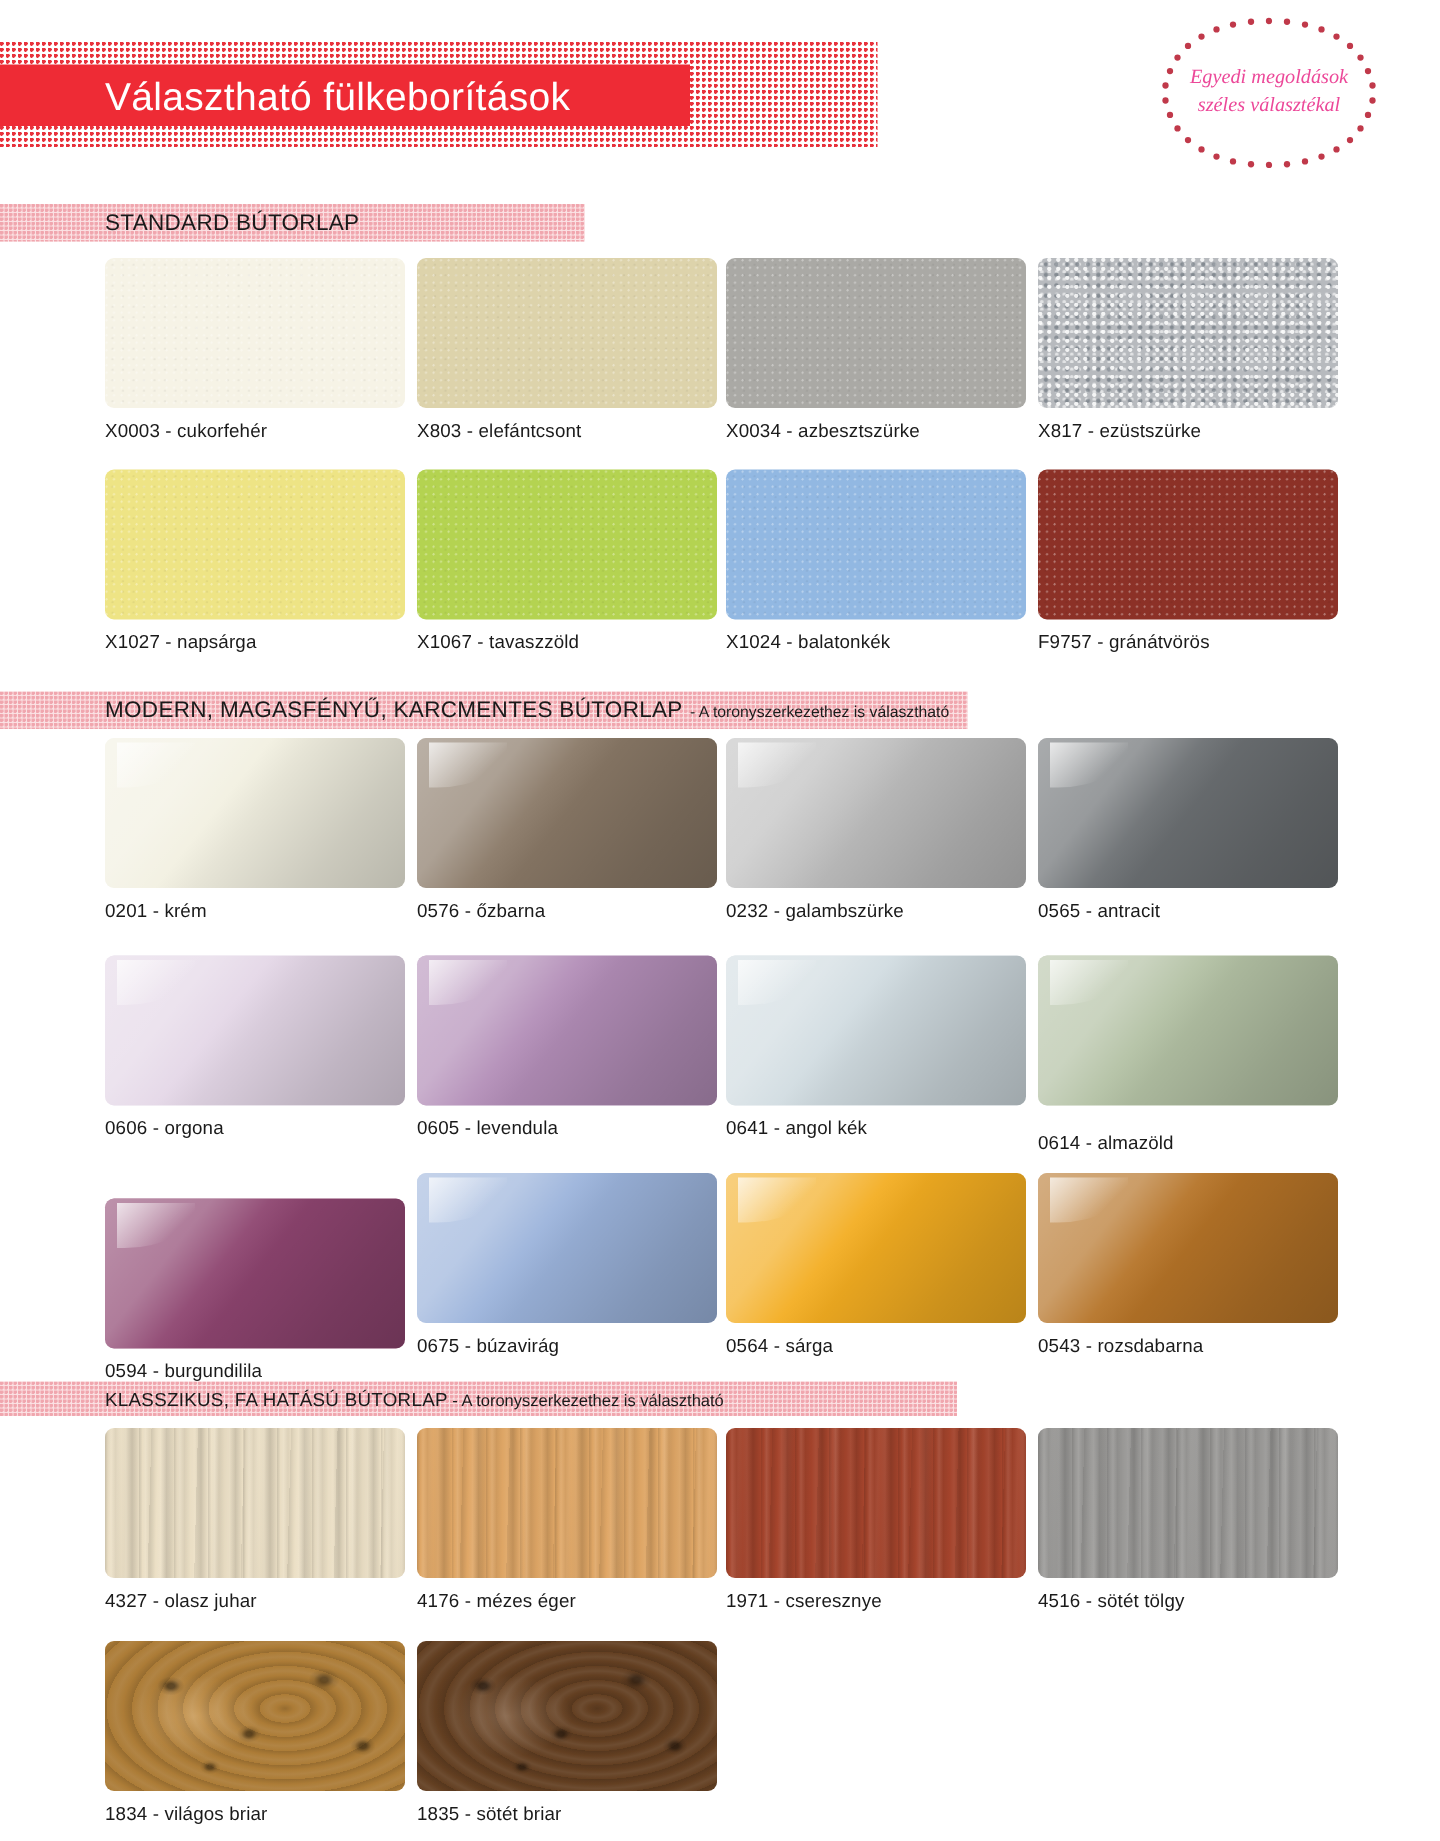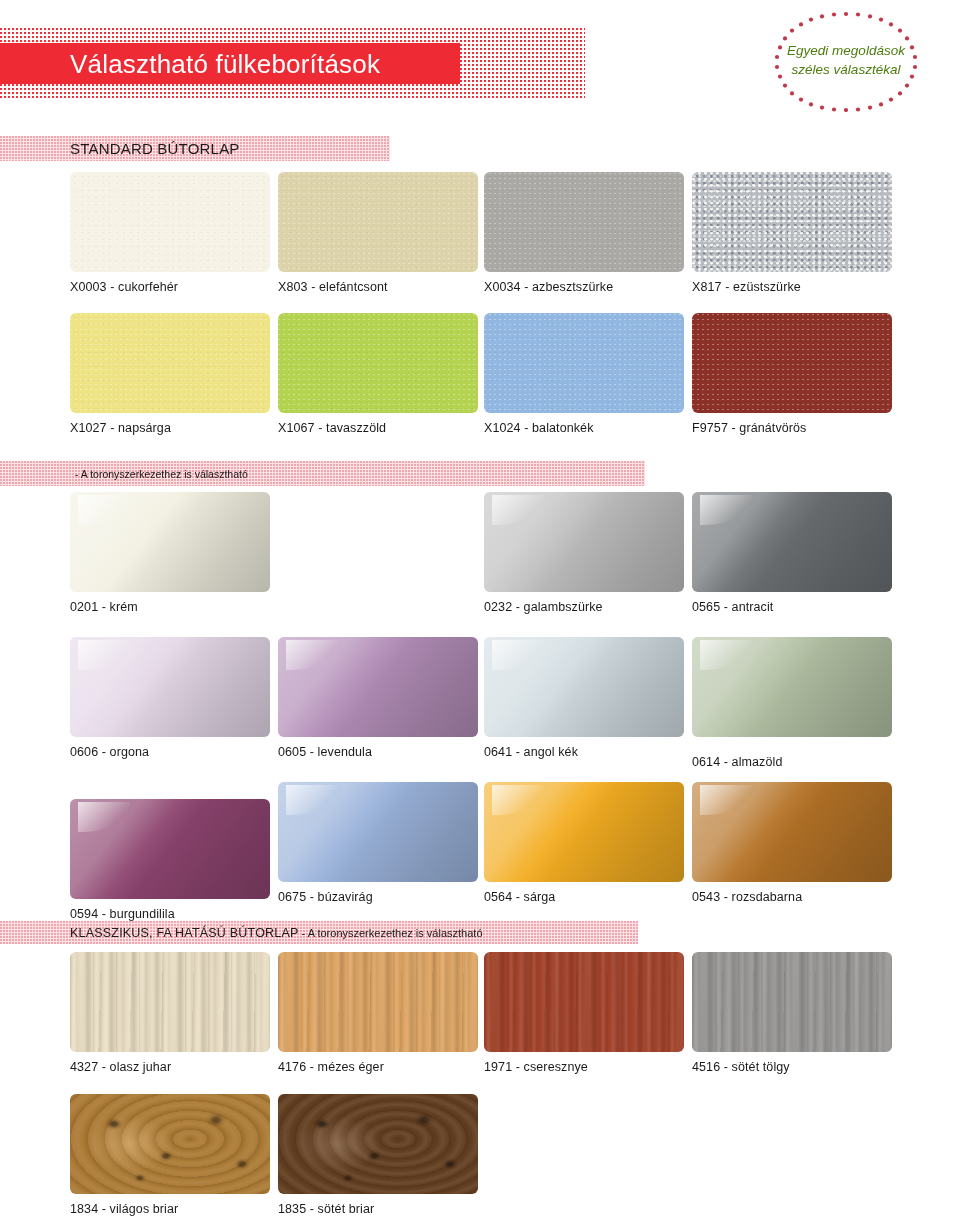--- a/index.html
+++ b/index.html
@@ -28,22 +28,22 @@
     position:absolute;left:70px;top:46px;width:420px;height:36px;
     color:#ffffff;font-size:26px;line-height:36px;font-weight:400;
     letter-spacing:.2px;white-space:nowrap;
   }
   .stamp{
     position:absolute;right:24px;top:8px;width:180px;height:104px;
   }
   .stamp svg{position:absolute;left:0;top:0;}
   .stamp-line{
     position:absolute;left:0;width:180px;text-align:center;
-    color:#4d7c0f;font-size:13.5px;line-height:17px;white-space:nowrap;
-    font-style:italic;font-family:Liberation Sans, sans-serif;
+    color:#ec4899;font-size:13.5px;line-height:17px;white-space:nowrap;
+    font-style:italic;font-family:Liberation Serif, serif;
   }
   .stamp-line.l1{top:34px;}
   .stamp-line.l2{top:53px;}
 
   
   .band{
     position:absolute;left:0;height:25px;
     background-color:#fbe2e4;
     background-image:
       radial-gradient(circle at 1px 1px, #f0a6ae 1.25px, rgba(251,226,228,0) 1.5px);
@@ -221,28 +221,33 @@
       <div class="label">X1024 - balatonkék</div>
     </div>
     <div class="cell" style="left:692px;">
       <div class="sw speckle" style="background:#8c3127;"></div>
       <div class="label">F9757 - gránátvörös</div>
     </div>
   </div>
 
   <div class="band" style="top:461px;width:645px;">
     <div class="band-inner">
+      <span class="band-title">MODERN, MAGASFÉNYŰ, KARCMENTES BÚTORLAP</span>
       <span class="band-sub">- A toronyszerkezethez is választható</span>
     </div>
   </div>
 
   <div class="row" style="top:492px;height:130px;">
     <div class="cell" style="left:70px;">
       <div class="sw gloss" style="background:#f2f0e1;"></div>
       <div class="label">0201 - krém</div>
+    </div>
+    <div class="cell" style="left:278px;">
+      <div class="sw gloss" style="background:#897866;"></div>
+      <div class="label">0576 - őzbarna</div>
     </div>
     <div class="cell" style="left:484px;">
       <div class="sw gloss" style="background:#bfbfbf;"></div>
       <div class="label">0232 - galambszürke</div>
     </div>
     <div class="cell" style="left:692px;">
       <div class="sw gloss" style="background:#6b6f72;"></div>
       <div class="label">0565 - antracit</div>
     </div>
   </div>

